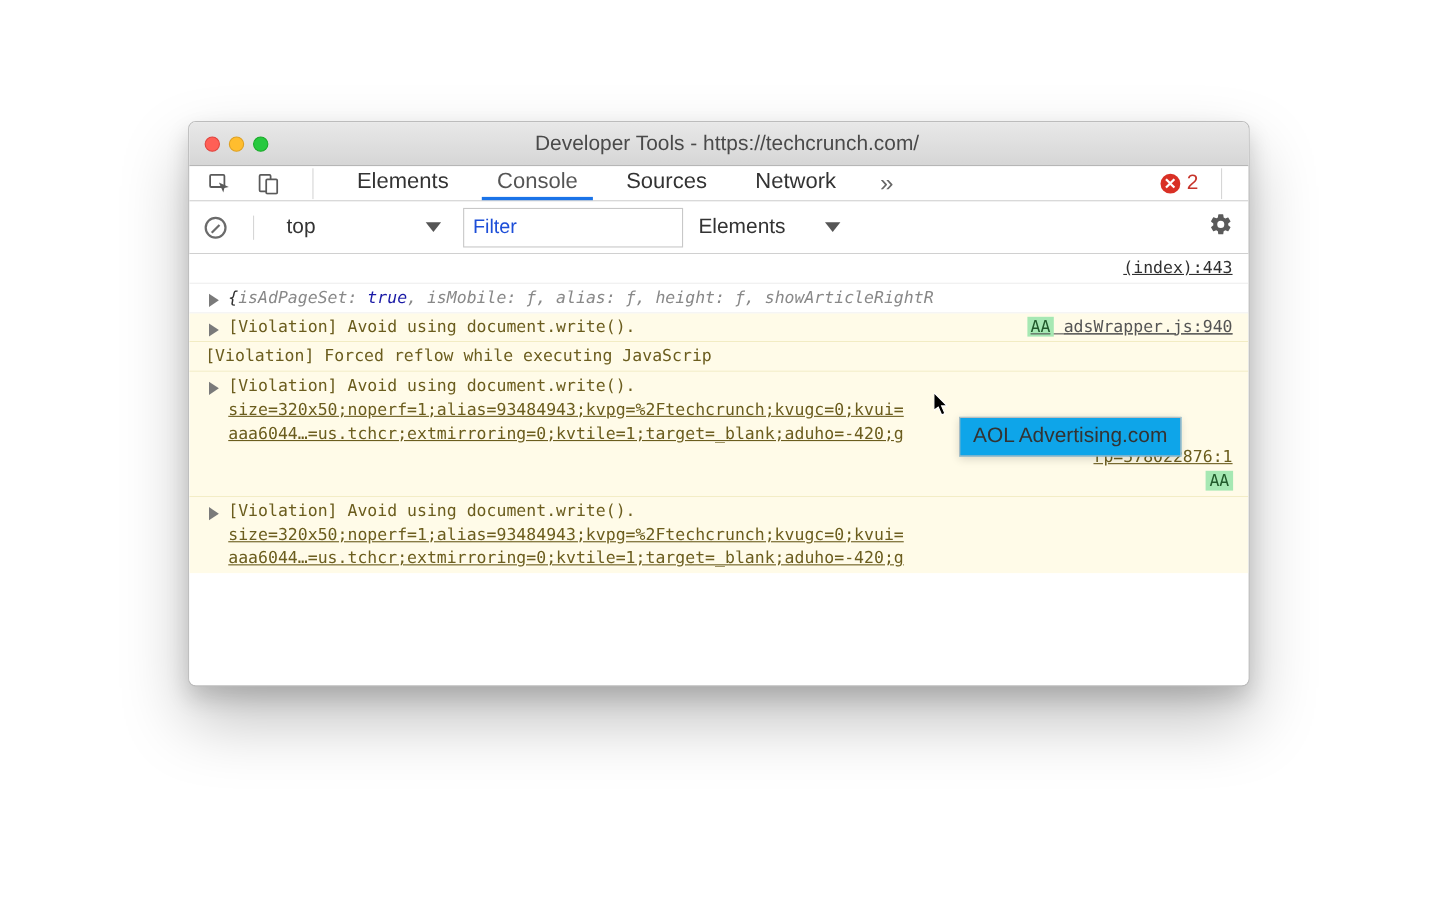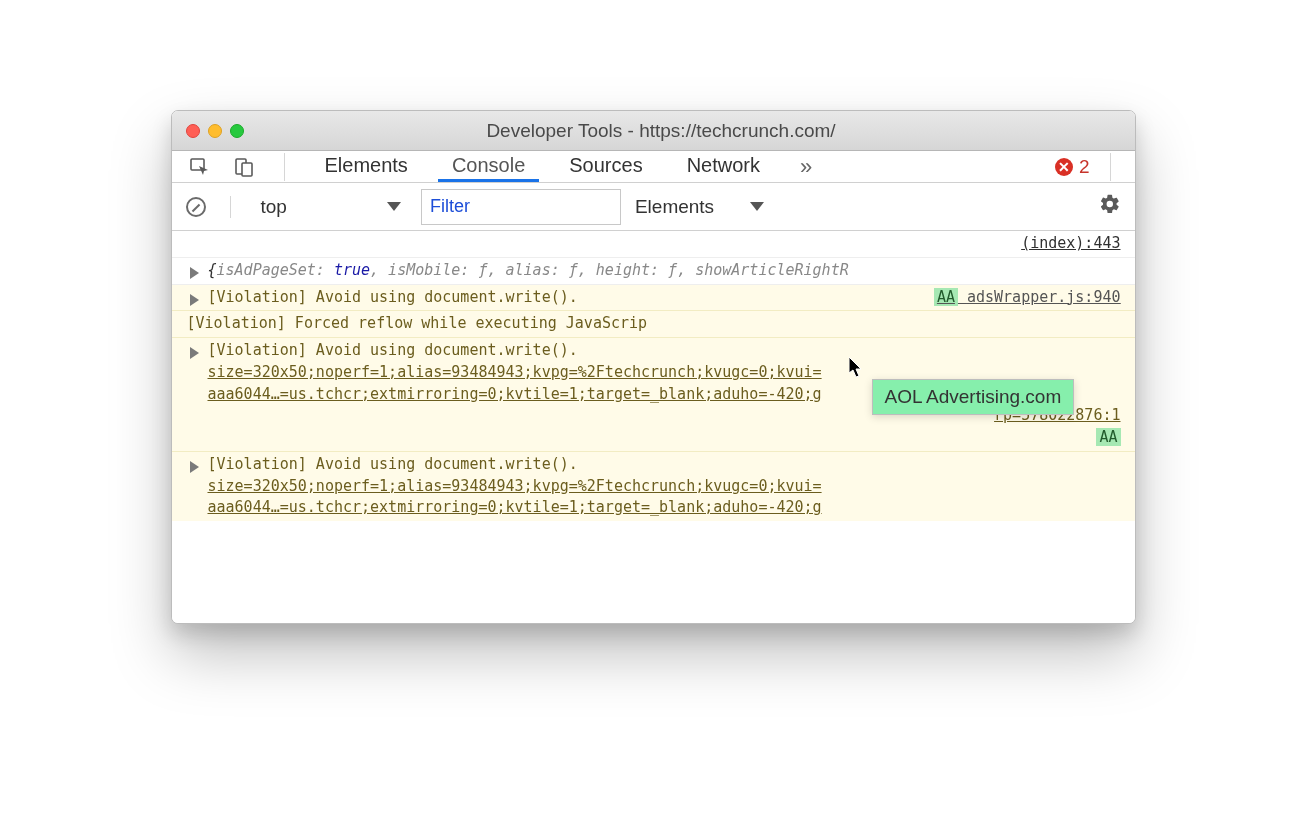--- a/index.html
+++ b/index.html
@@ -85,21 +85,21 @@
     border-style:solid; border-width:6px 0 6px 9px; border-color:transparent transparent transparent #7a7a7a;
   }
   .row.violation { background:#fffbe8; color:#6b5d1e; border-bottom:1px solid #f2ecc3;}
   .objkey{ font-style:italic; color:#888;}
   .objval{ font-style:italic; color:#888;}
   .true{ color:#1a1aa6; font-style:italic;text-align:right;}
   .row0 { color:#303030; }
   .row0 .src{ color:#303030; text-decoration:underline;}
   .aa-badge { background:#a6e8b3; color:#225b2c; padding:0 3px; font-weight:500; }
   .tooltip {
-    position:absolute; background:#86efac; border:1px solid #bdbdbd;
+    position:absolute; background:#0ea5e9; border:1px solid #bdbdbd;
     padding:6px 12px; font-family:-apple-system, sans-serif;
     font-size:19px; color:#333; box-shadow:0 2px 8px rgba(0,0,0,0.15);
   }
   .cursor {
     position:absolute; width:16px; height:22px; pointer-events:none;
   }
   .ul { text-decoration:underline;text-align:center; }
   .aa-wrap-right{ display:block; text-align:right; }
 </style>
 </head>

